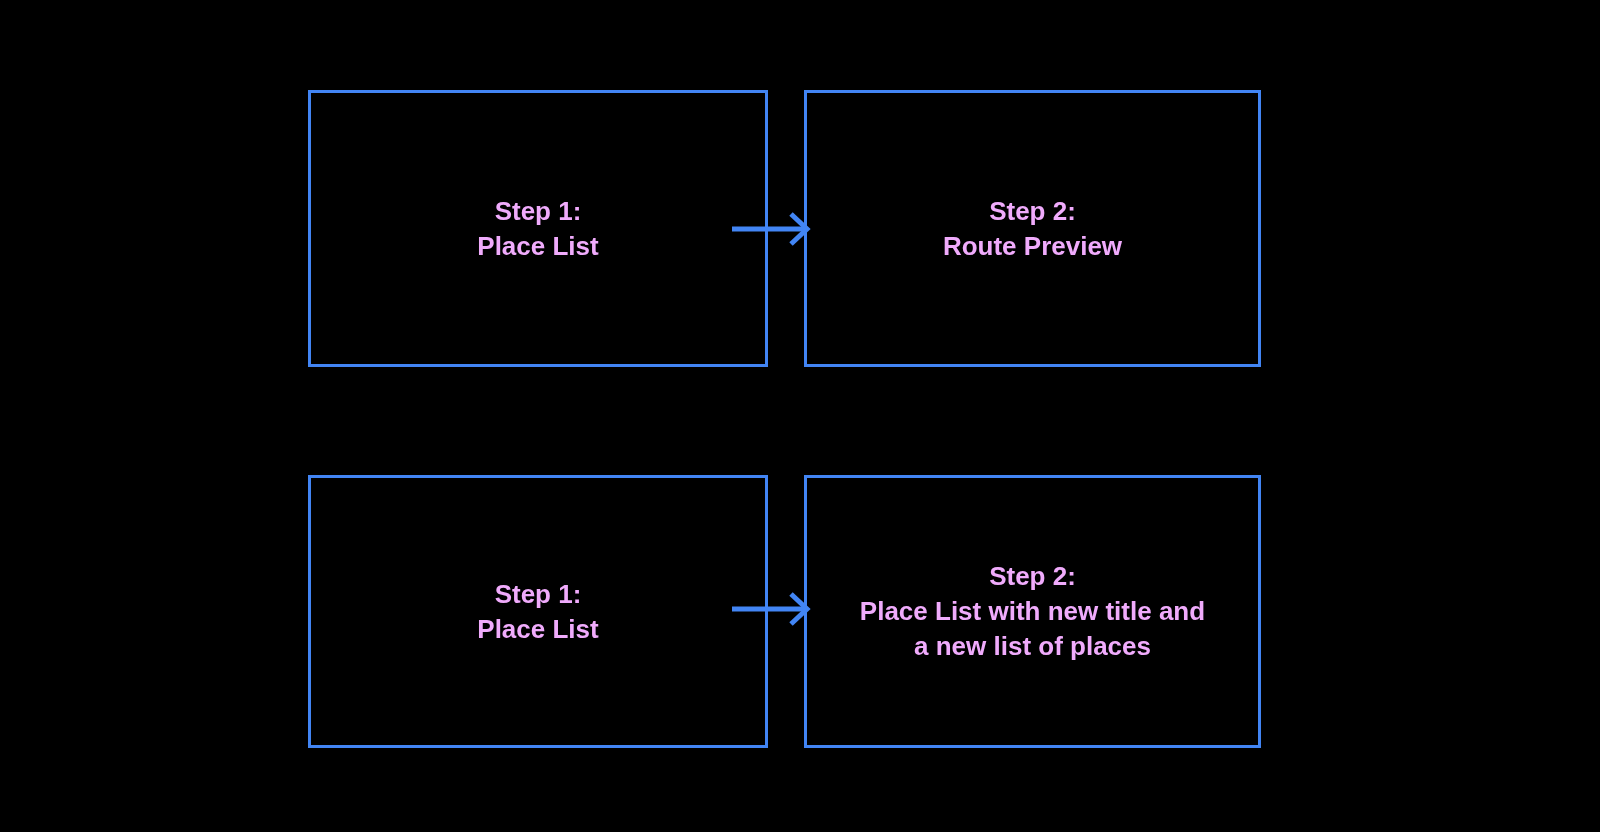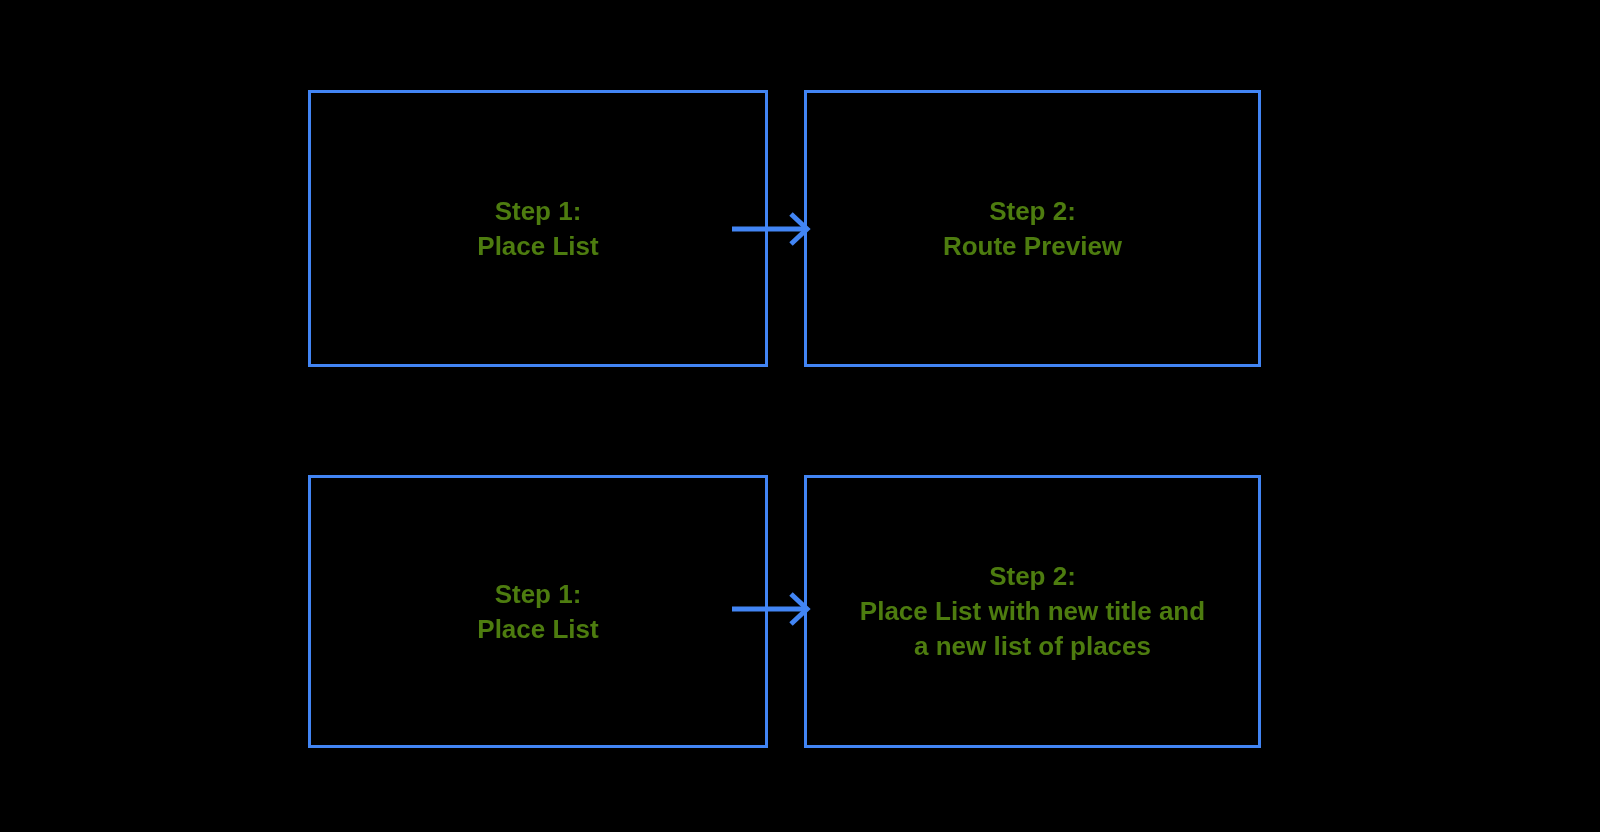--- a/index.html
+++ b/index.html
@@ -25,21 +25,21 @@
   .step-box {
     position: absolute;
     box-sizing: border-box;
     border: 3px solid #4285F4;
     background: transparent;
     display: flex;
     align-items: center;
     justify-content: center;
   }
   .step-label {
-    color: #4d7c0f;
+    color: #f0abfc;
     font-family: "Liberation Sans", sans-serif;
     font-weight: bold;
     font-size: 26px;
     line-height: 35px;
     text-align: center;
     white-space: pre-line;
     letter-spacing: 0px;
     user-select: none;
   }
 

